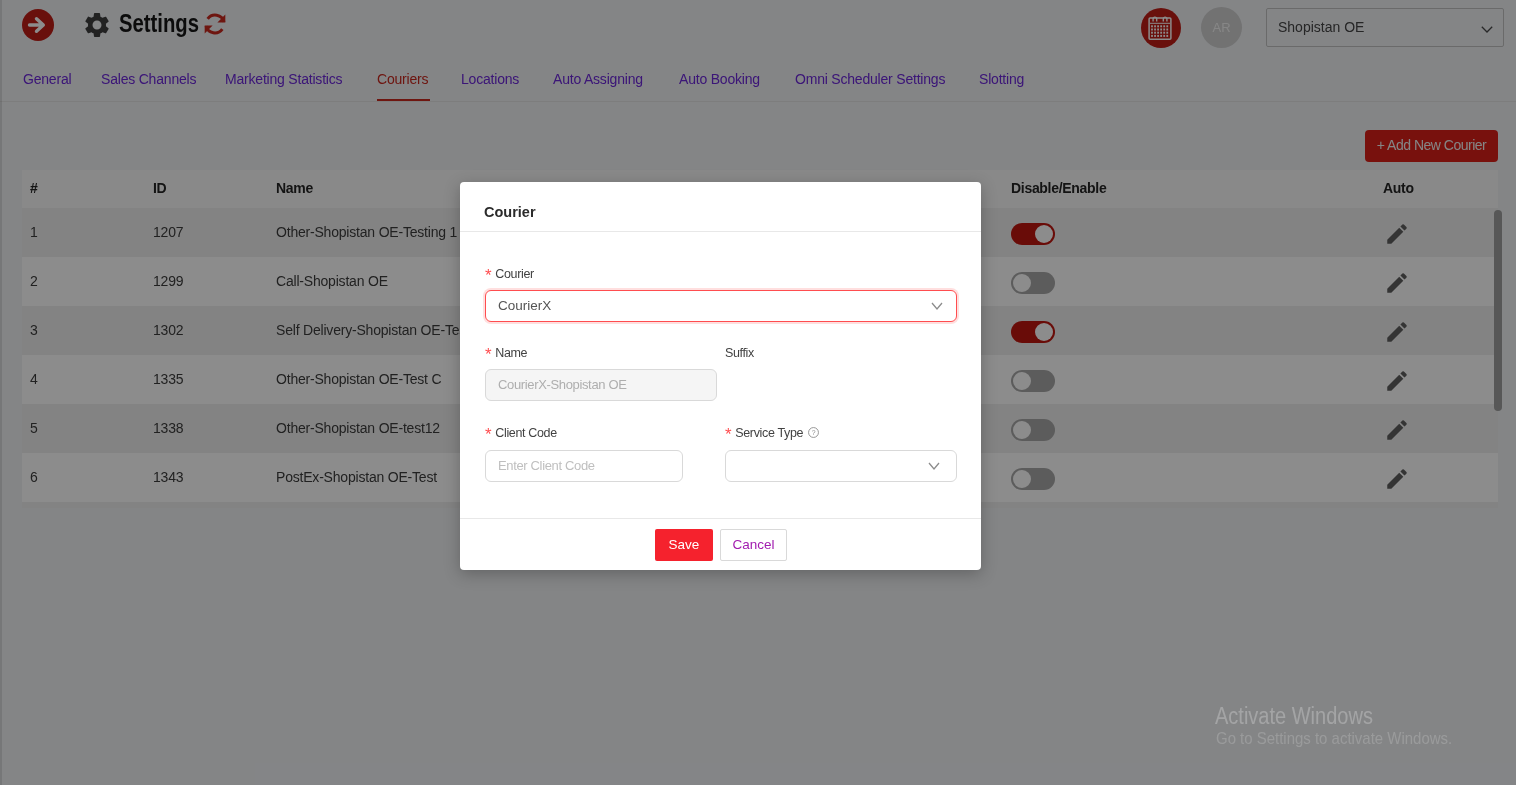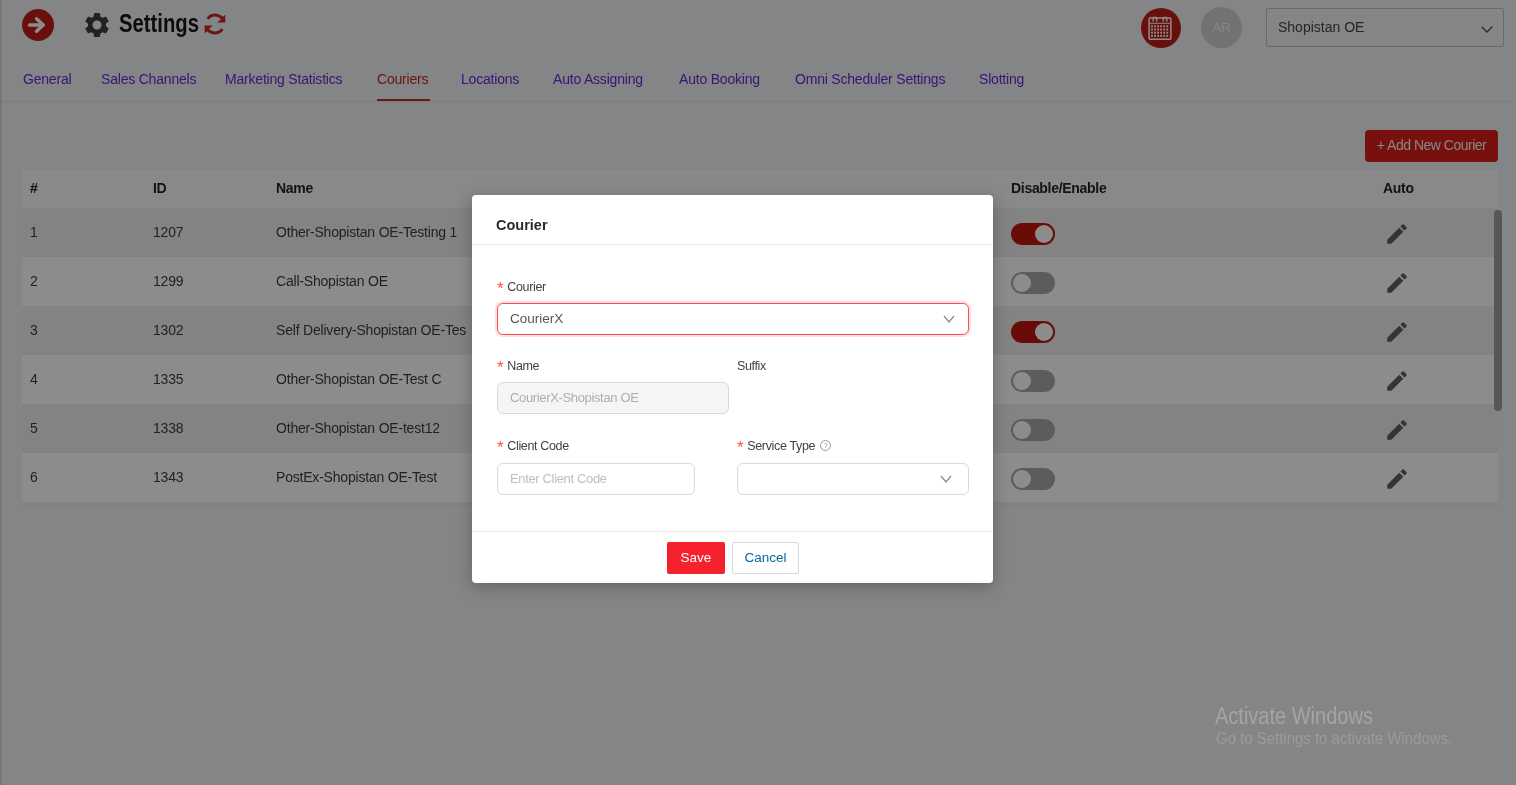--- a/index.html
+++ b/index.html
@@ -47,40 +47,40 @@
   .scroll-thumb { left:1494px; top:210px; width:8px; height:201px; background:#9e9e9e; border-radius:4px; }
 
   
   #mask { position:absolute; inset:0; background:rgba(0,0,0,0.45); }
 
   
   .wm1 { left:1215px; top:703px; font-size:23px; color:rgba(255,255,255,0.26); transform:scaleX(0.87); transform-origin:0 0; }
   .wm2 { left:1216px; top:729px; font-size:17px; color:rgba(255,255,255,0.18); transform:scaleX(0.88); transform-origin:0 0; }
 
   
-  #modal { position:absolute; left:460px; top:195px; width:521px; height:388px; background:#fff;
-           border-radius:4px; box-shadow:0 4px 16px rgba(0,0,0,0.25);margin-left:12px; }
+  #modal { position:absolute; left:460px; top:182px; width:521px; height:388px; background:#fff;
+           border-radius:4px; box-shadow:0 4px 16px rgba(0,0,0,0.25); }
   .m-title { position:absolute; left:24px; top:22px; font-size:14.5px; font-weight:700; color:#2b2b2b; }
   .m-hdr-line { position:absolute; left:0; top:49px; width:521px; height:1px; background:#e8e8e8; }
   .m-ftr-line { position:absolute; left:0; top:336px; width:521px; height:1px; background:#e8e8e8; }
 
   .lbl { position:absolute; font-size:12.5px; letter-spacing:-0.35px; color:#424242; }
   .req:before { content:"*"; color:#ff4d4f; margin-right:4px; font-size:17px; line-height:0; position:relative; top:3px; }
 
   .inp { position:absolute; height:32px; border:1px solid #d9d9d9; border-radius:6px; background:#fff;
          font-size:13px; letter-spacing:-0.35px; color:#bfbfbf; line-height:30px; padding-left:12px; }
   .inp.disabled { background:#f5f5f5; color:#aeaeae; }
   .sel-focused { position:absolute; height:32px; border:1px solid #ff4d4f; border-radius:6px; background:#fff;
                  box-shadow:0 0 0 2px rgba(255,77,79,0.18); font-size:13.5px; color:#555; line-height:30px; padding-left:12px; }
   .chev { position:absolute; }
 
   .save-btn { position:absolute; left:195px; top:347px; width:58px; height:32px; background:#f5222d; border-radius:2px;
               color:#fff; font-size:13.5px; text-align:center; line-height:32px; }
   .cancel-btn { position:absolute; left:260px; top:347px; width:67px; height:32px; background:#fff; border:1px solid #d9d9d9;
-                border-radius:2px; color:#0369a1; font-size:13.5px; text-align:center; line-height:30px; }
+                border-radius:2px; color:#a21caf; font-size:13.5px; text-align:center; line-height:30px; }
 </style>
 </head>
 <body>
 <div id="page">
 
   <svg class="abs logo-circle" viewBox="0 0 32 32">
     <circle cx="16" cy="16" r="16" fill="#c01e17"></circle>
     <path d="M7.5 16 h13.5 M14.5 9.7 l6.8 6.3 -6.8 6.3" stroke="#fff" stroke-width="3.4" fill="none" stroke-linecap="round" stroke-linejoin="round"></path>
   </svg>
   <svg class="abs" style="left:82px;top:10px" width="30" height="30" viewBox="0 0 24 24">

